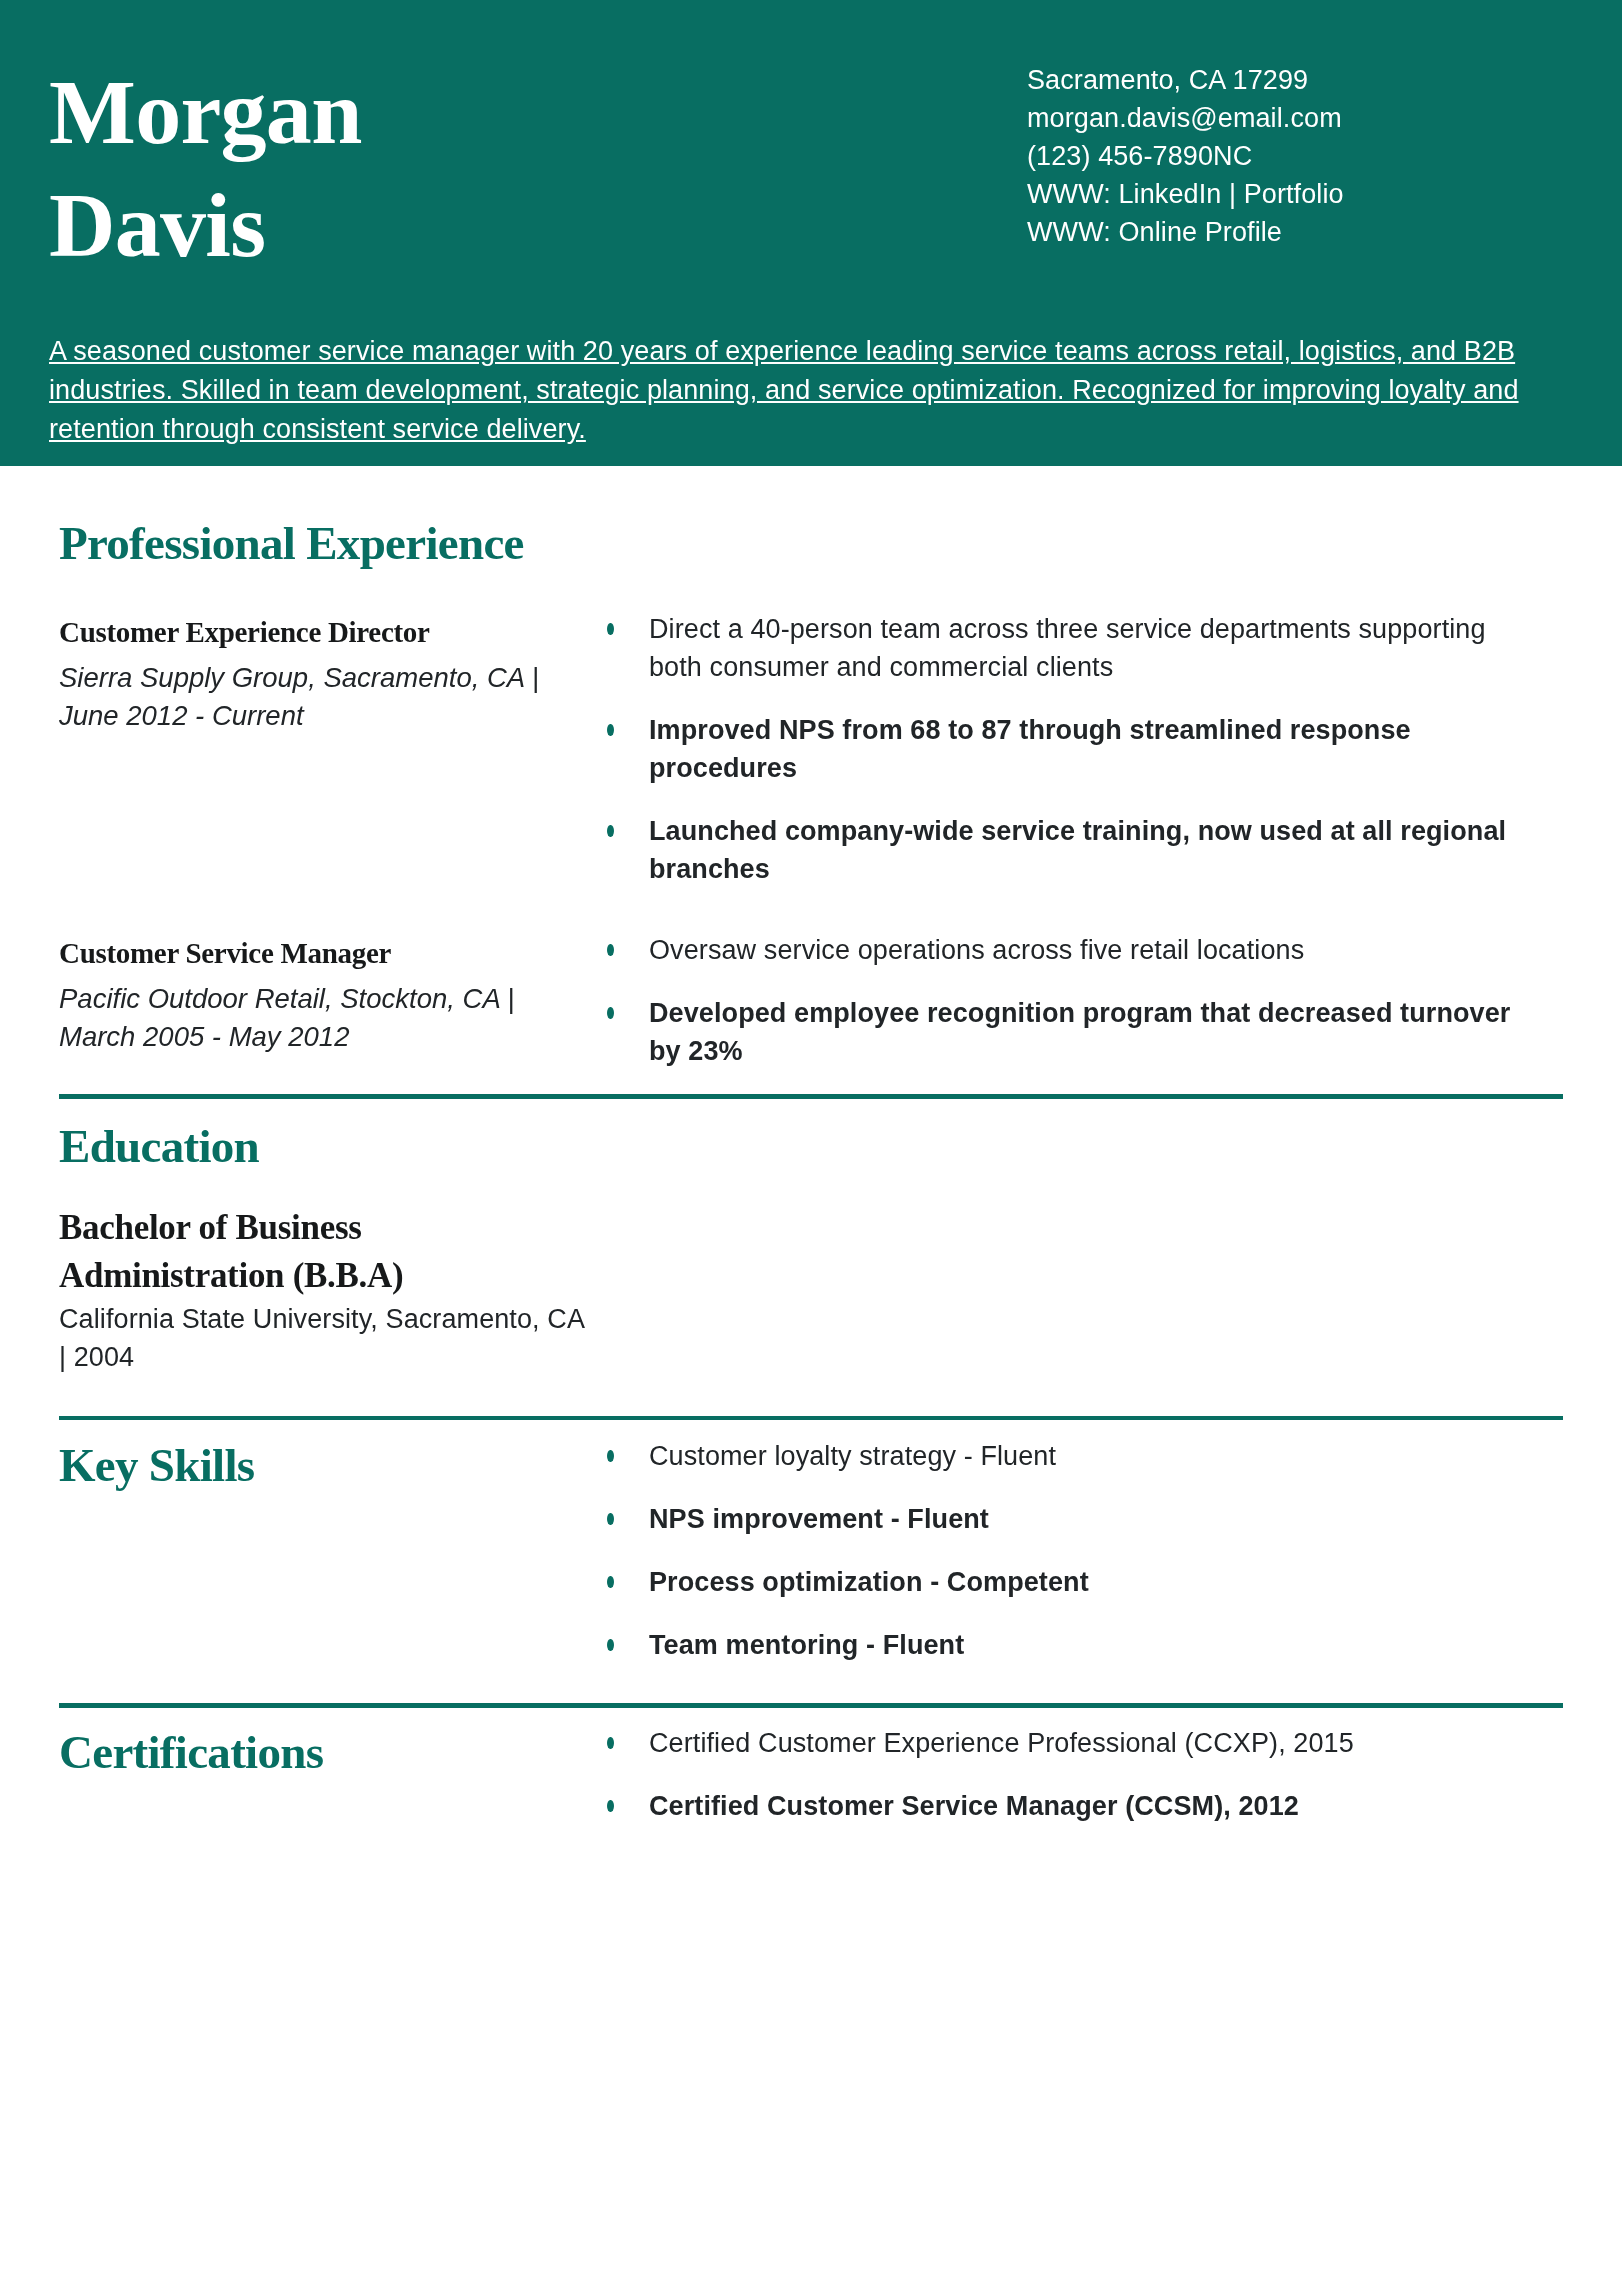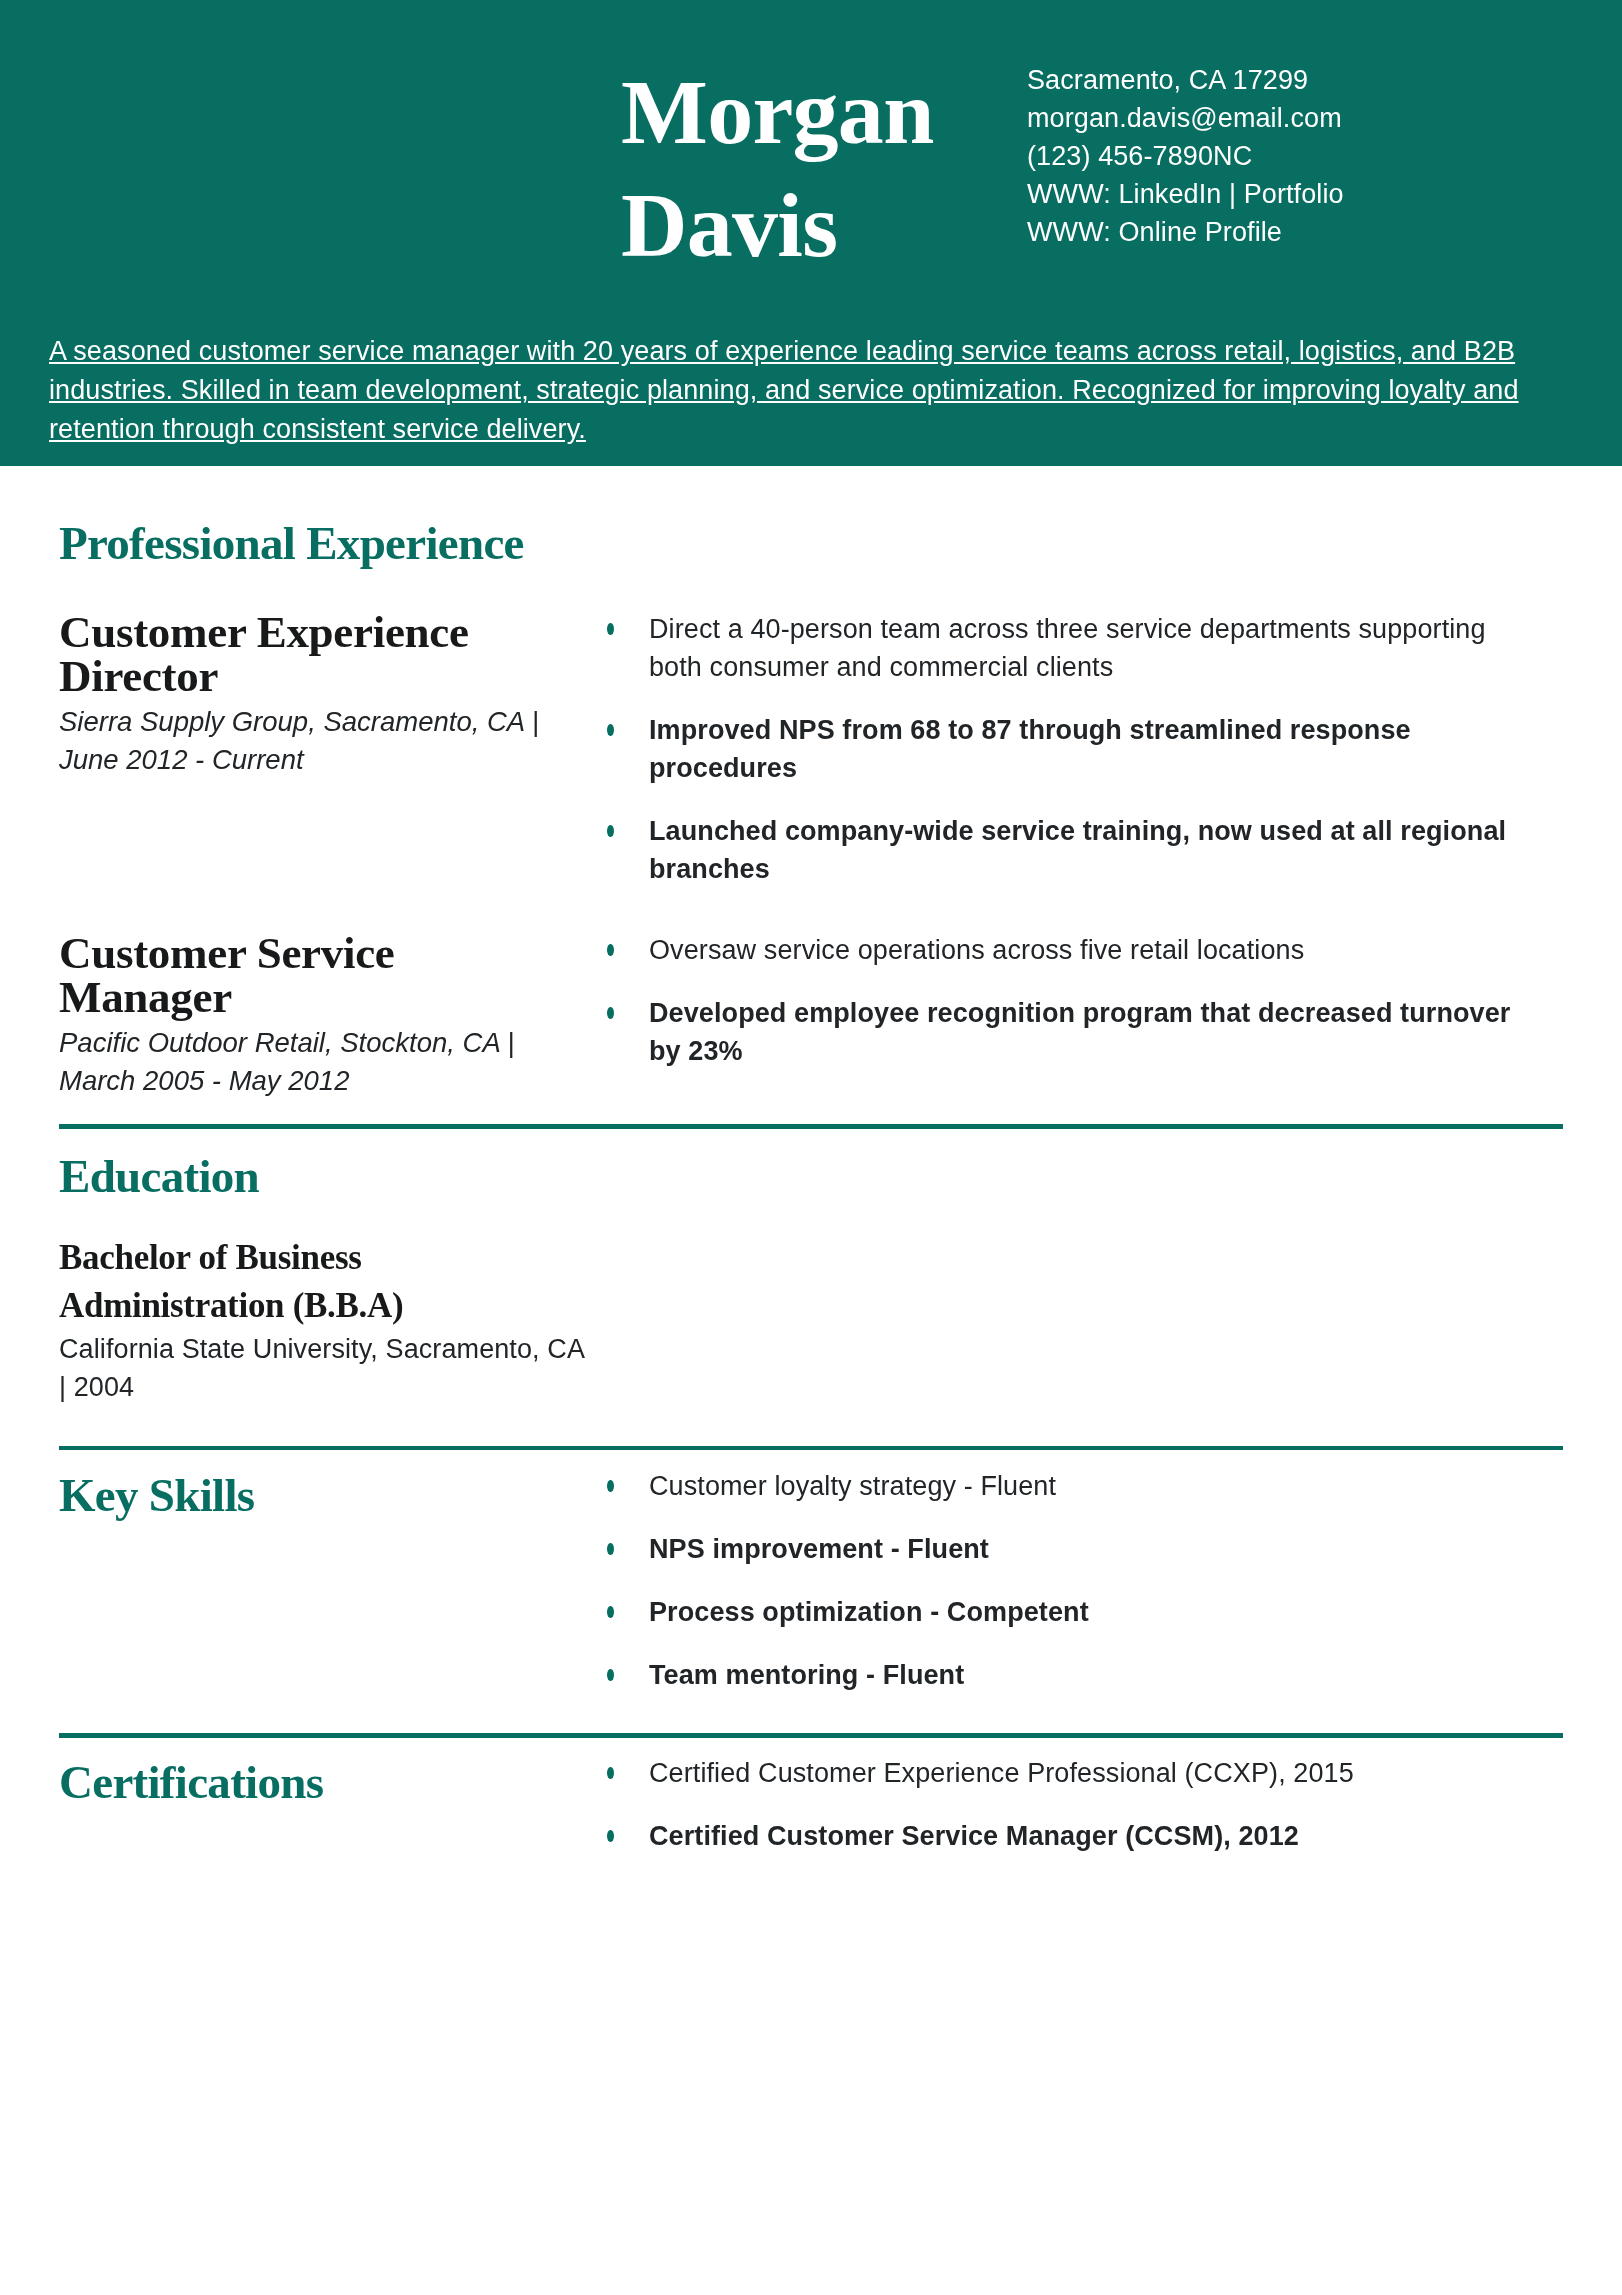--- a/index.html
+++ b/index.html
@@ -23,21 +23,21 @@
   
   .band{
     width:100%;
     height:466px;
     background:var(--teal);
     padding:56px 49px 0 49px;
     color:var(--white);
   }
   .header-top{
     display:flex;
-    justify-content:flex-end;
+    justify-content:space-between;
     align-items:flex-start;
   }
   .name{
     width:406px;
     font-family:"Liberation Serif","DejaVu Serif",serif;
     font-weight:bold;
     font-size:92px;
     line-height:1.23;
     letter-spacing:-0.7px;
     color:var(--white);
@@ -72,21 +72,21 @@
   .grid{
     display:grid;
     grid-template-columns:530px 1fr;
     column-gap:0;
   }
   .xp{row-gap:43px;}
   .job-left{padding-right:26px;}
   h3{
     font-family:"Liberation Serif","DejaVu Serif",serif;
     font-weight:bold;
-    font-size:45px;
+    font-size:29px;
     line-height:44px;
     letter-spacing:-0.3px;
     color:var(--heading_text);
   }
   .meta{
     margin-top:5px;
     font-style:italic;
     font-size:27.5px;
     line-height:38px;
   }

